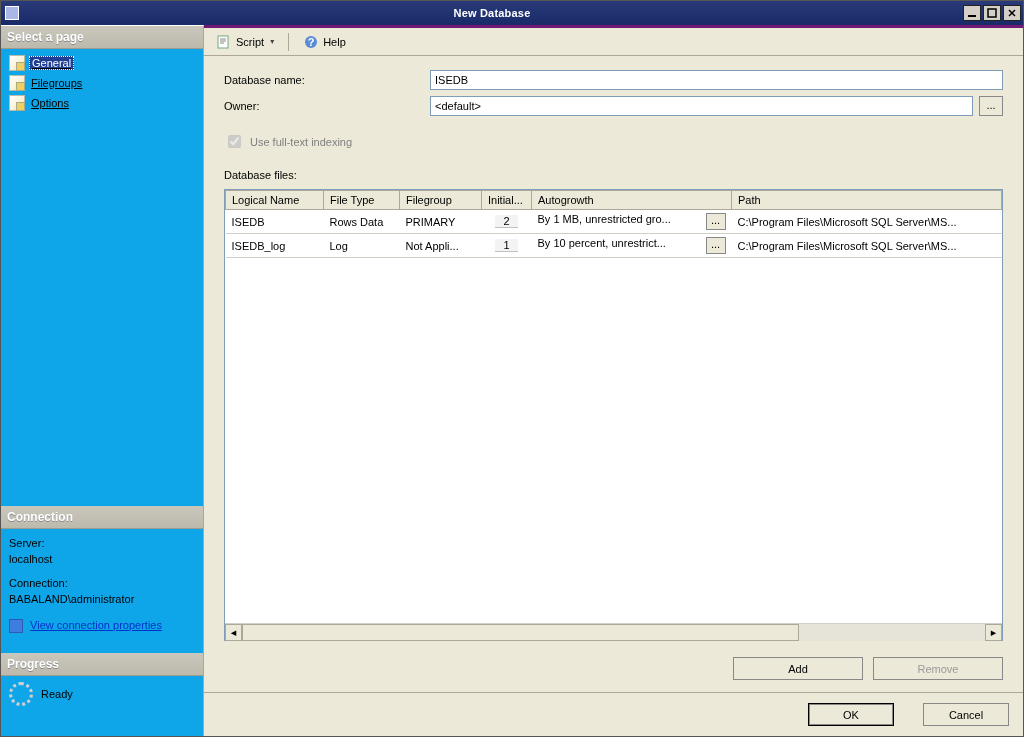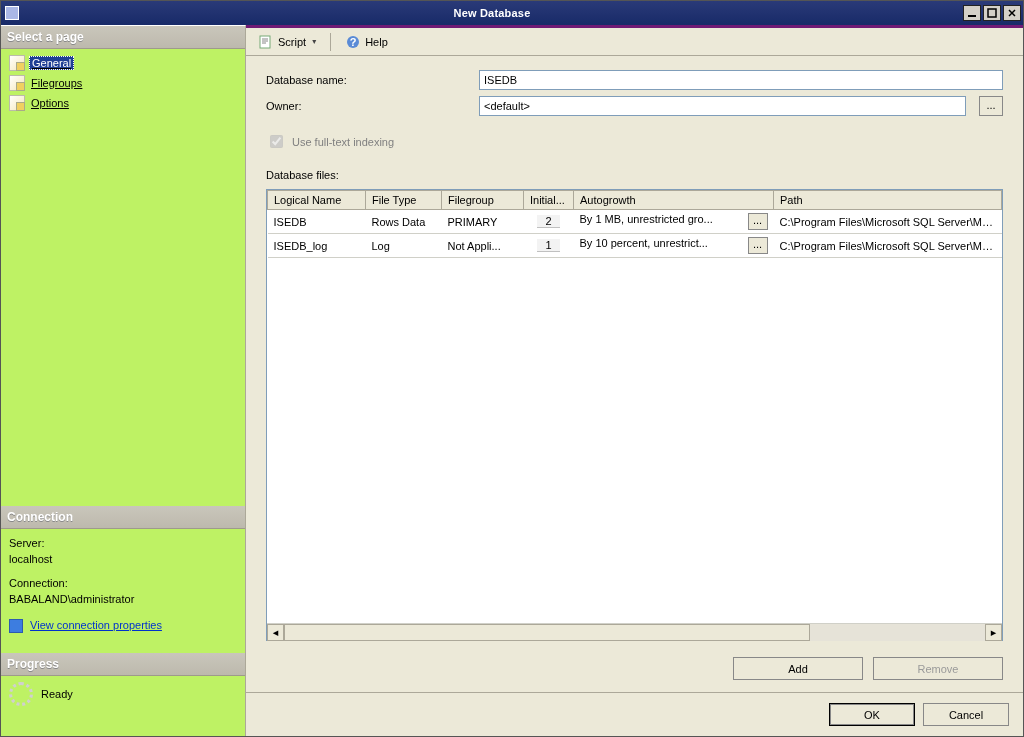--- a/index.html
+++ b/index.html
@@ -8,21 +8,21 @@
   .window { width: 1024px; height: 737px; display: flex; flex-direction: column; border: 1px solid #555; }
 
   .titlebar { height: 24px; background: linear-gradient(#2a3a78, #182a68); color: #fff; display: flex; align-items: center; padding: 0 2px 0 4px; text-align: center; }
   .titlebar .icon { width: 14px; height: 14px; margin-right: 4px; background: #aab7e6; border: 1px solid #fff; }
   .titlebar .title { flex: 1; font-weight: bold; letter-spacing: 0.2px; }
   .winbtn { width: 18px; height: 16px; background: #d4d0c8; border: 1px solid #222; margin-left: 2px; display:flex; align-items:center; justify-content:center; font-family: Arial; font-size:10px; font-weight:bold; color:#000; cursor:default;}
   .winbtn svg { width:10px; height:10px; }
 
   .body { flex: 1; display: flex; min-height: 0; }
 
-  .left { width: 245px; display: flex; flex-direction: column; background: #bef264; border-right: 1px solid #aca899; border-top: 1px solid #fff;}
+  .left { width: 203px; display: flex; flex-direction: column; background: #0ea5e9; border-right: 1px solid #aca899; border-top: 1px solid #fff;}
   .panel-head { background: linear-gradient(#c9c6bb, #bdb9ad); color: #fff; font-weight: bold; padding: 4px 6px; border-bottom: 1px solid #9e9a8c; text-shadow: 0 1px 0 #888; font-size: 12px;}
   .nav { padding: 4px 6px; text-decoration: underline; }
   .nav-item { display: flex; align-items: center; padding: 2px 2px; cursor: default; }
   .nav-item.selected .label { background: #1f3f94; color: #fff; padding: 0 2px; border: 1px dotted #ffe;}
   .nav-item .label { padding: 0 2px; }
   .doc-icon { width: 16px; height: 16px; margin-right: 4px; background: linear-gradient(135deg,#fff,#f5e7b8); border: 1px solid #bba; position:relative; }
   .doc-icon::after { content:''; position:absolute; right:-1px; bottom:-1px; width:7px; height:7px; background:#f0d060; border:1px solid #aa8; }
 
   .left-spacer { flex: 1; }
 
@@ -36,21 +36,21 @@
   .right { flex: 1; display: flex; flex-direction: column; background: #ece9d8; border-top: 3px solid #701a75;}
 
   .toolbar { height: 28px; border-bottom: 1px solid #aca899; display: flex; align-items: center; padding: 0 8px; gap: 6px; background:#ece9d8;}
   .tb-btn { display: flex; align-items: center; gap: 4px; padding: 2px 4px; cursor: default; }
   .tb-btn .tb-icon { width: 16px; height: 16px; }
   .dropdown-arrow { font-size: 8px; margin-left: 2px; color:#444;}
   .tb-sep { width: 1px; height: 18px; background: #aca899; margin: 0 4px; }
 
   .form-area { padding: 14px 20px 8px 20px; display: flex; flex-direction: column; gap: 6px; flex: 1; min-height:0;}
 
-  .form-row { display: flex; align-items: center; gap: 13px; }
+  .form-row { display: flex; align-items: center; gap: 6px; }
   .form-label { width: 200px; }
   .text-input { flex: 1; height: 20px; border: 1px solid #7f9db9; background: #fff; padding: 0 4px; font-size: 11px; }
   .small-btn { width: 24px; height: 20px; border: 1px solid #888; background: #ece9d8; text-align:center; line-height:16px; cursor:default;}
 
   .checkbox-row { display: flex; align-items: center; gap: 6px; margin: 10px 0 12px 0; color: #808080;}
   .checkbox-row input { accent-color: #888; }
 
   .files-label { margin-bottom: 2px; }
 
   .grid-wrap { flex:1; min-height:0; border: 1px solid #7f9db9; background: #fff; display:flex; flex-direction:column;}
@@ -64,21 +64,21 @@
 
   .hscroll { height: 17px; background: #ece9d8; border-top: 1px solid #d0d0c8; display:flex; align-items:center;}
   .hscroll .arrow { width:17px; height:17px; background:#ece9d8; border:1px solid #aca899; display:flex; align-items:center; justify-content:center; cursor:default;}
   .hscroll .track { flex:1; height:17px; background:#e6e3d8; position:relative; }
   .hscroll .thumb { position:absolute; left:0; top:0; width:75%; height:100%; background:#ece9d8; border:1px solid #aca899;}
 
   .action-row { display:flex; justify-content:flex-end; gap:10px; padding: 10px 0 4px 0;}
   .std-btn { width: 130px; height: 23px; background: #ece9d8; border: 1px solid #888; cursor:default;}
   .std-btn.disabled { color: #9a9a9a; }
 
-  .footer { border-top: 1px solid #aca899; background:#ece9d8; padding: 10px 14px; display:flex; justify-content:flex-end; gap:8px;}
+  .footer { border-top: 1px solid #aca899; background:#ece9d8; padding: 10px 14px; display:flex; justify-content:flex-end; gap:29px;}
   .footer .std-btn { width: 86px; }
   .footer .std-btn.ok { border: 1px solid #000; box-shadow: inset 0 0 0 1px #888; }
 
 </style>
 </head>
 <body>
 
 <div class="window">
 
   <div class="titlebar">

